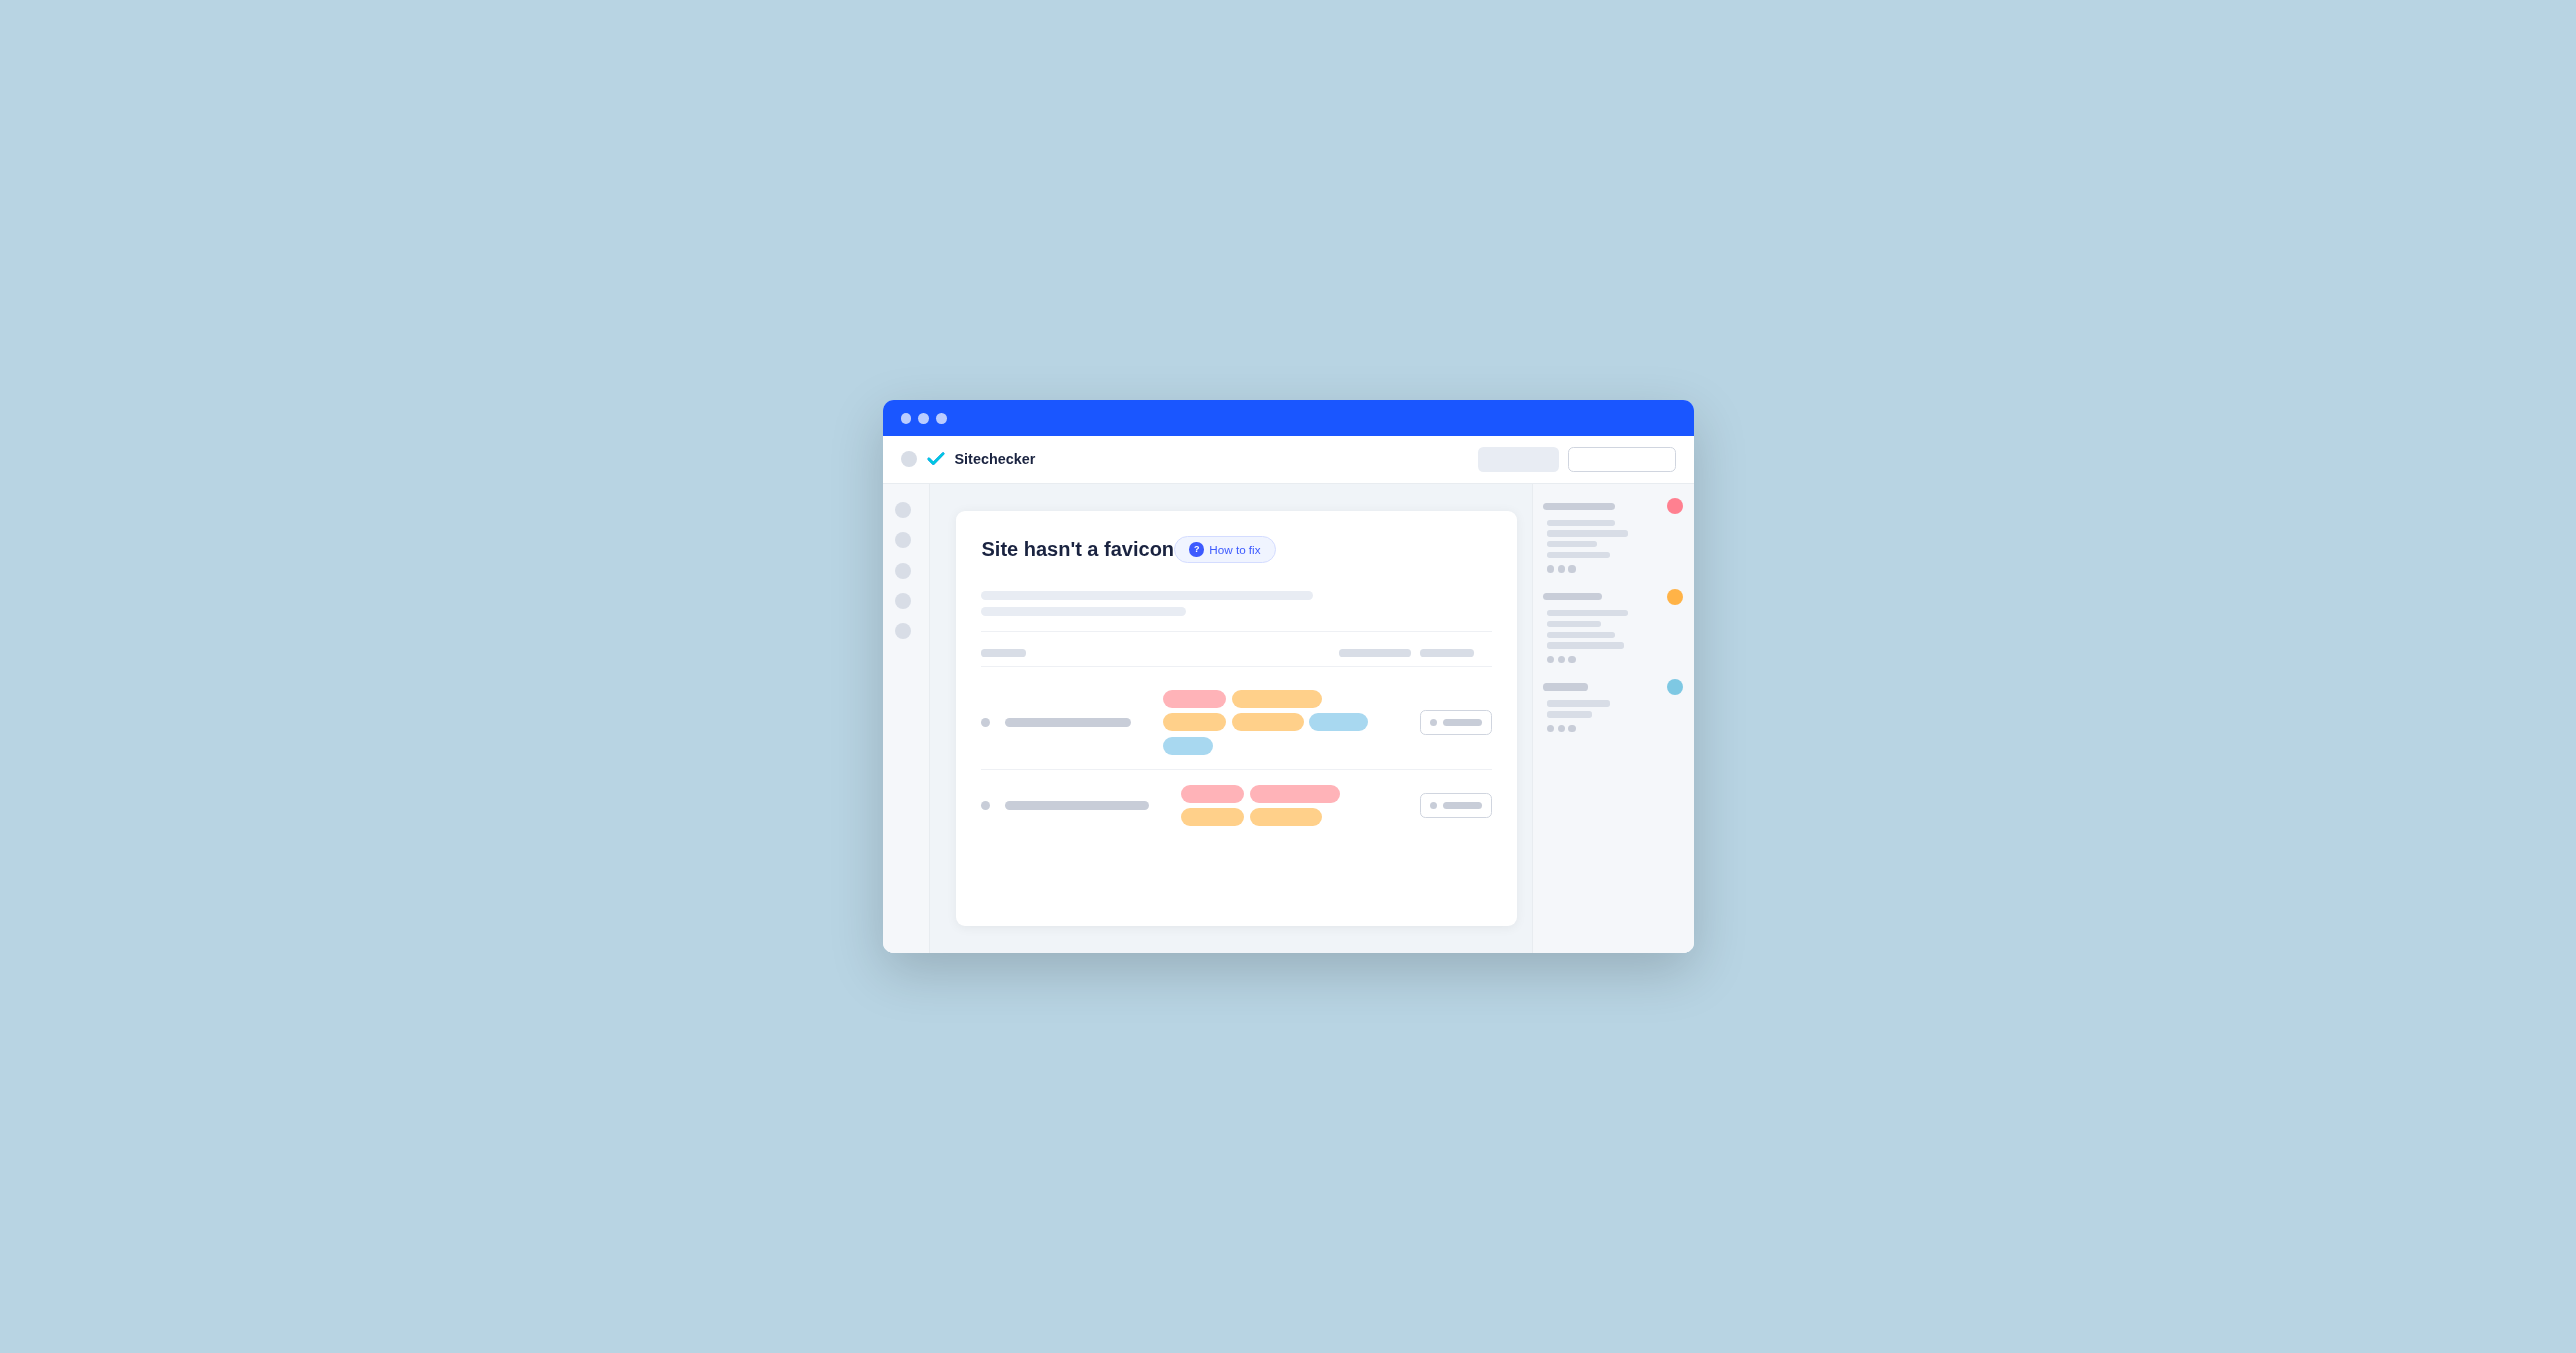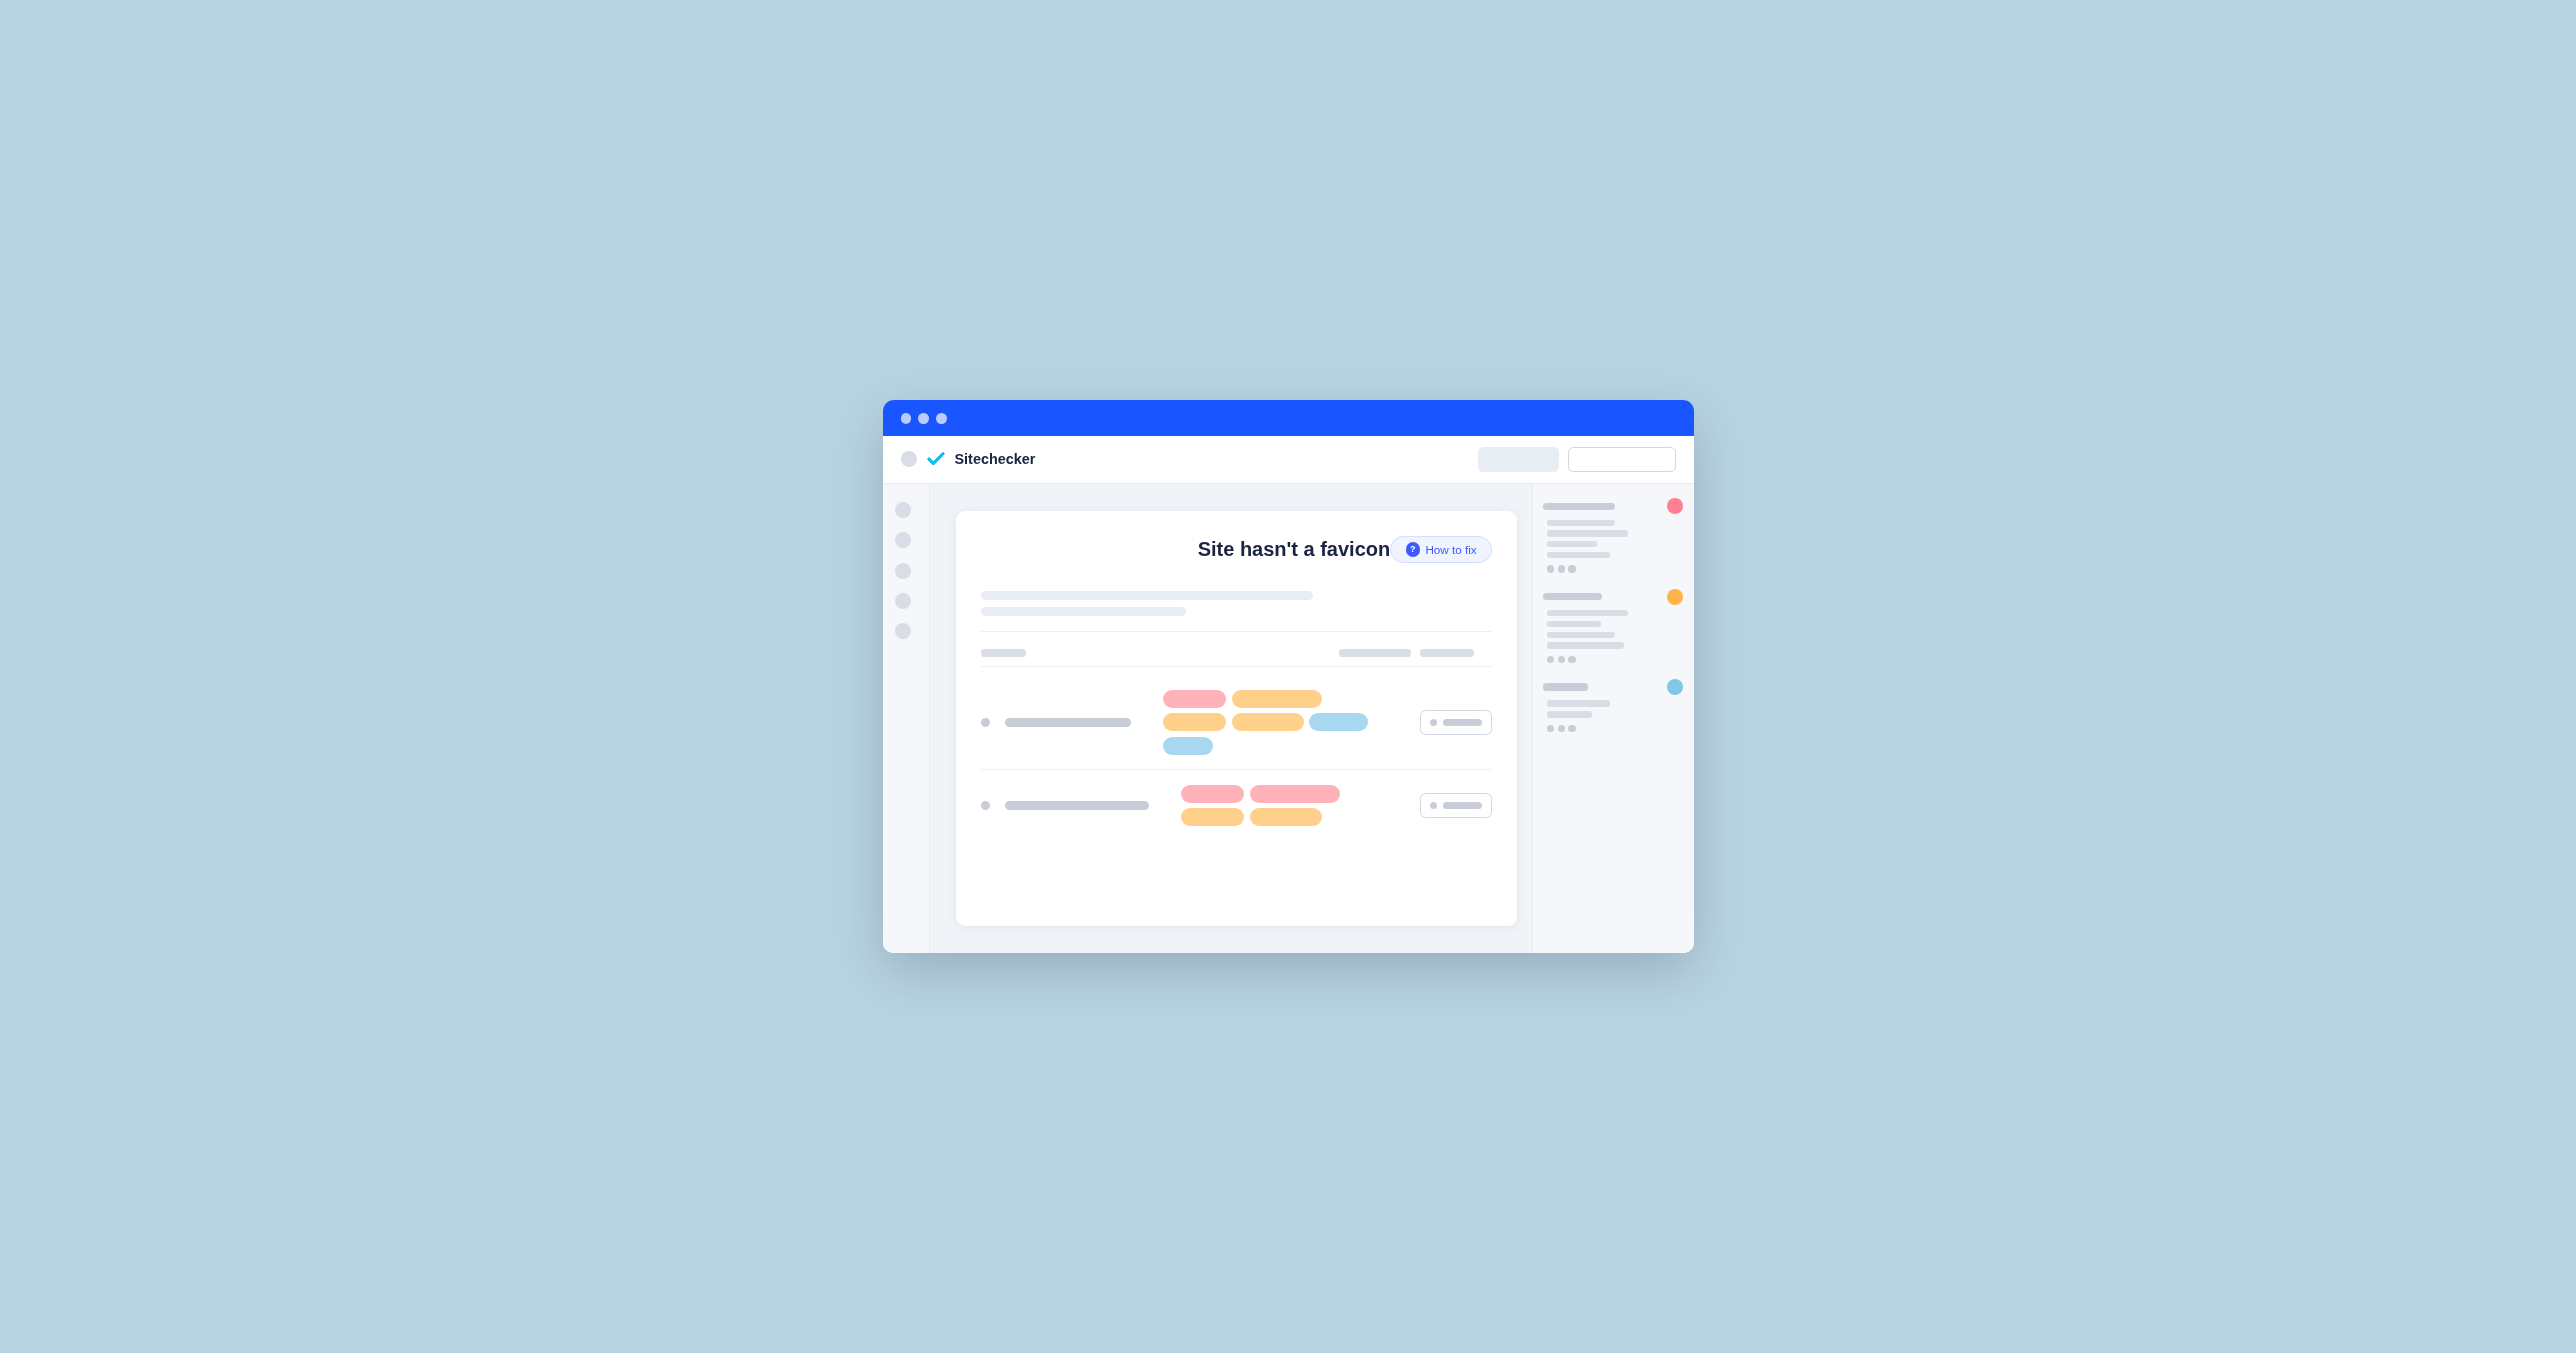--- a/index.html
+++ b/index.html
@@ -117,21 +117,21 @@
       background: #fff;
       margin: 14.4px;
       border-radius: 9px;
       box-shadow: 0 1.8px 10.8px rgba(0,0,0,0.06);
       padding: 25px 25px 18px;
     }
 
     .panel-header {
       display: flex;
       align-items: center;
-      justify-content: flex-end;
+      justify-content: flex-start;
       margin-bottom: 28px;
     }
 
     .panel-title {
       font-size: 20px;
       font-weight: 800;
       color: #1a2340;
     }
 
     .how-to-fix-btn {

